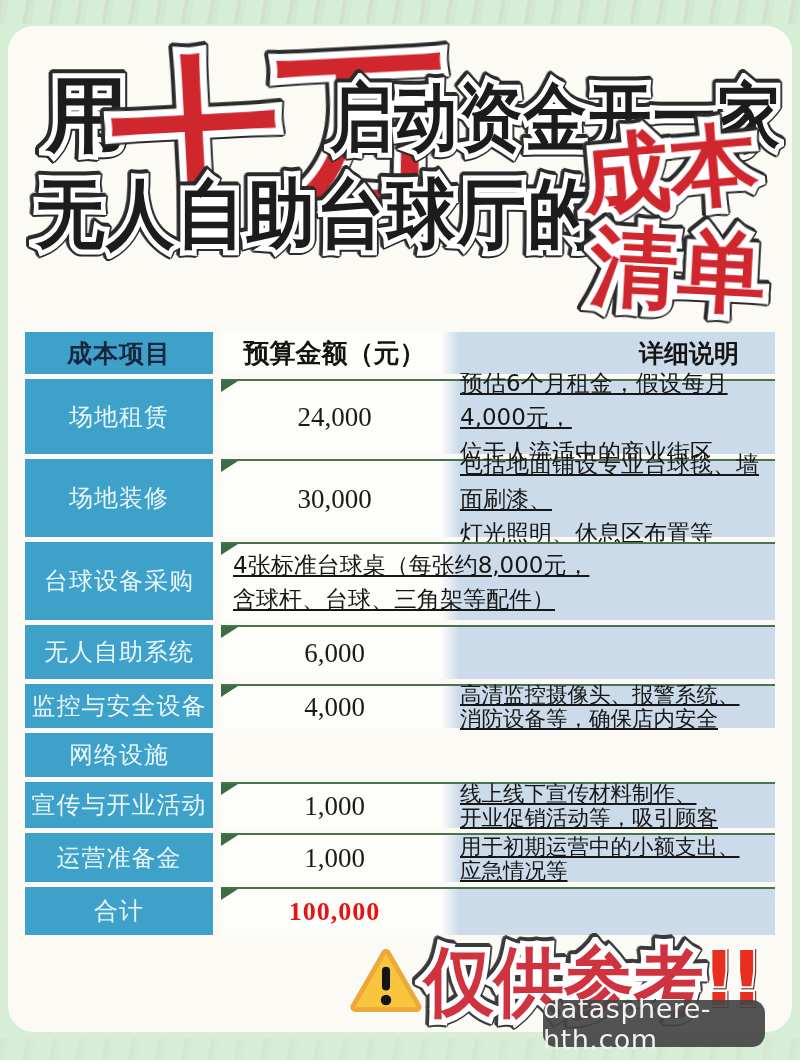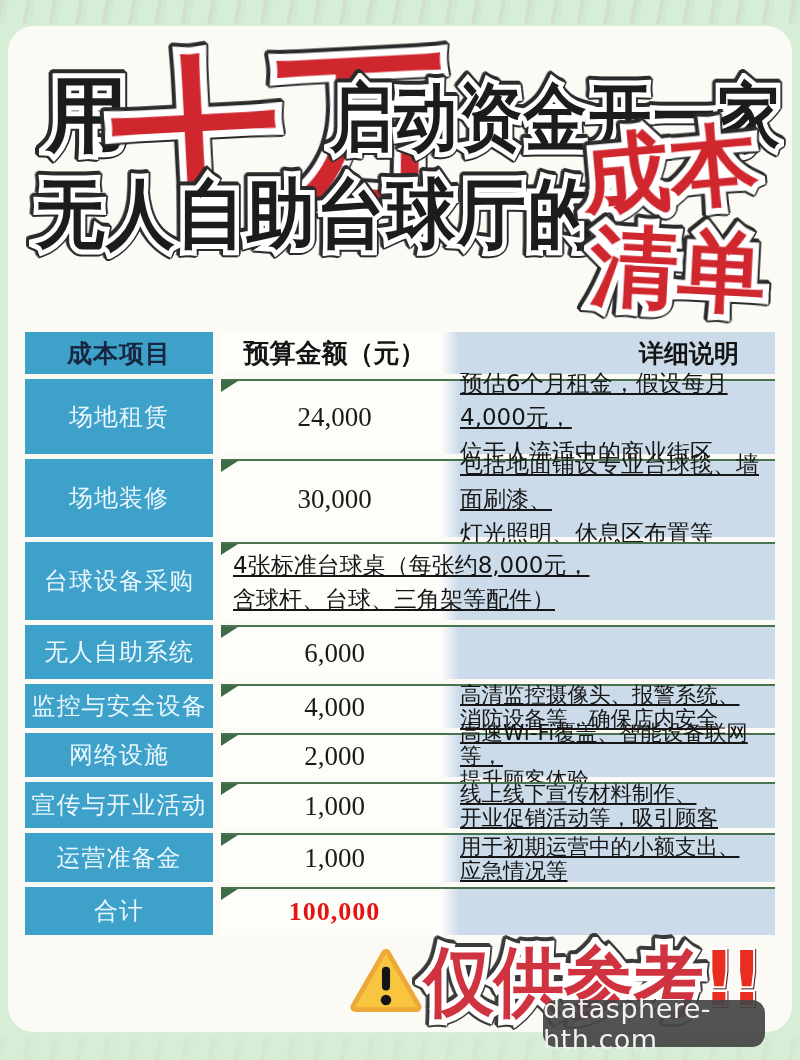--- a/index.html
+++ b/index.html
@@ -174,26 +174,20 @@
     <div class="row-content">
       <span class="corner-fold"></span>
       <div class="cell-amount">4,000</div>
       <div class="cell-desc">高清监控摄像头、报警系统、
 消防设备等，确保店内安全</div>
     </div>
   </div>
 
   <div class="t-row body-row compact" style="height:44px">
     <div class="cell-item">网络设施</div>
-    <div class="row-content">
-      <span class="corner-fold"></span>
-      <div class="cell-amount">2,000</div>
-      <div class="cell-desc">高速Wi-Fi覆盖、智能设备联网等，
-提升顾客体验</div>
-    </div>
   </div>
 
   <div class="t-row body-row compact" style="height:46px">
     <div class="cell-item">宣传与开业活动</div>
     <div class="row-content">
       <span class="corner-fold"></span>
       <div class="cell-amount">1,000</div>
       <div class="cell-desc">线上线下宣传材料制作、
 开业促销活动等，吸引顾客</div>
     </div>

